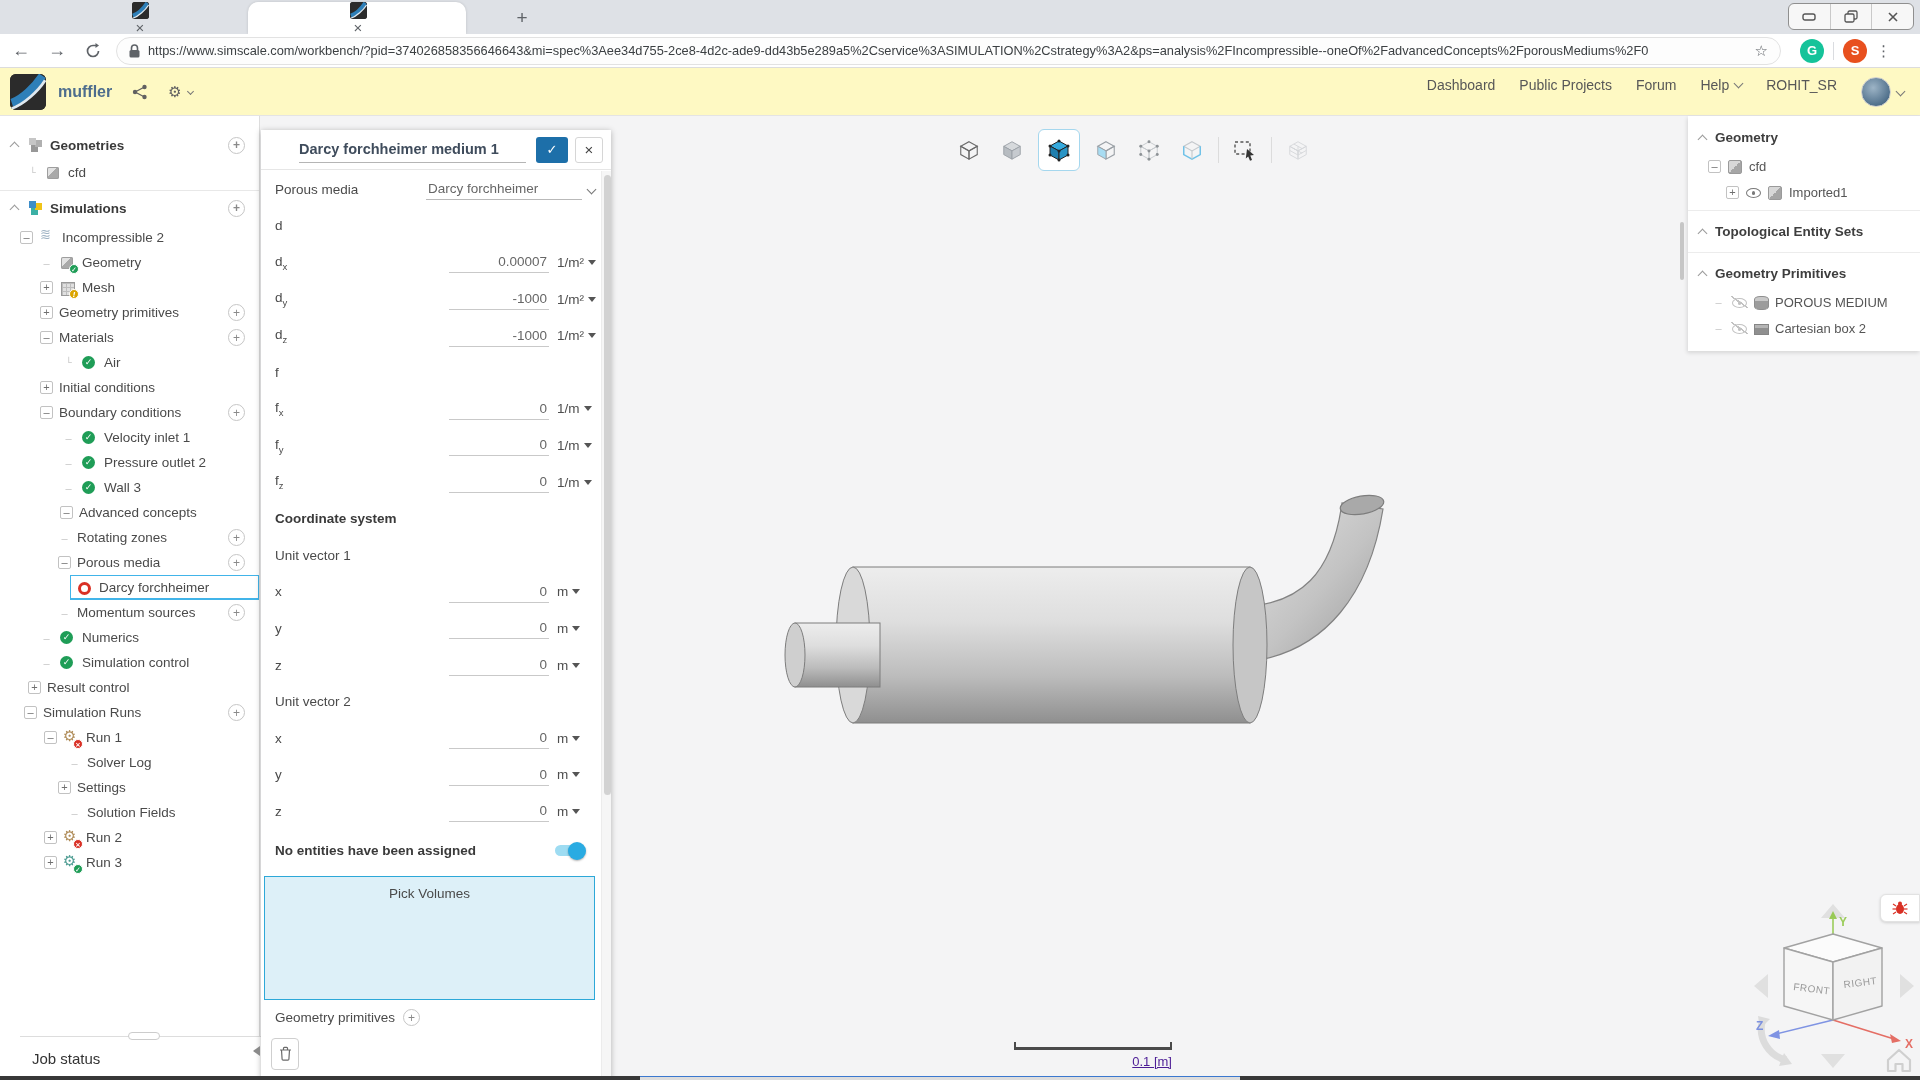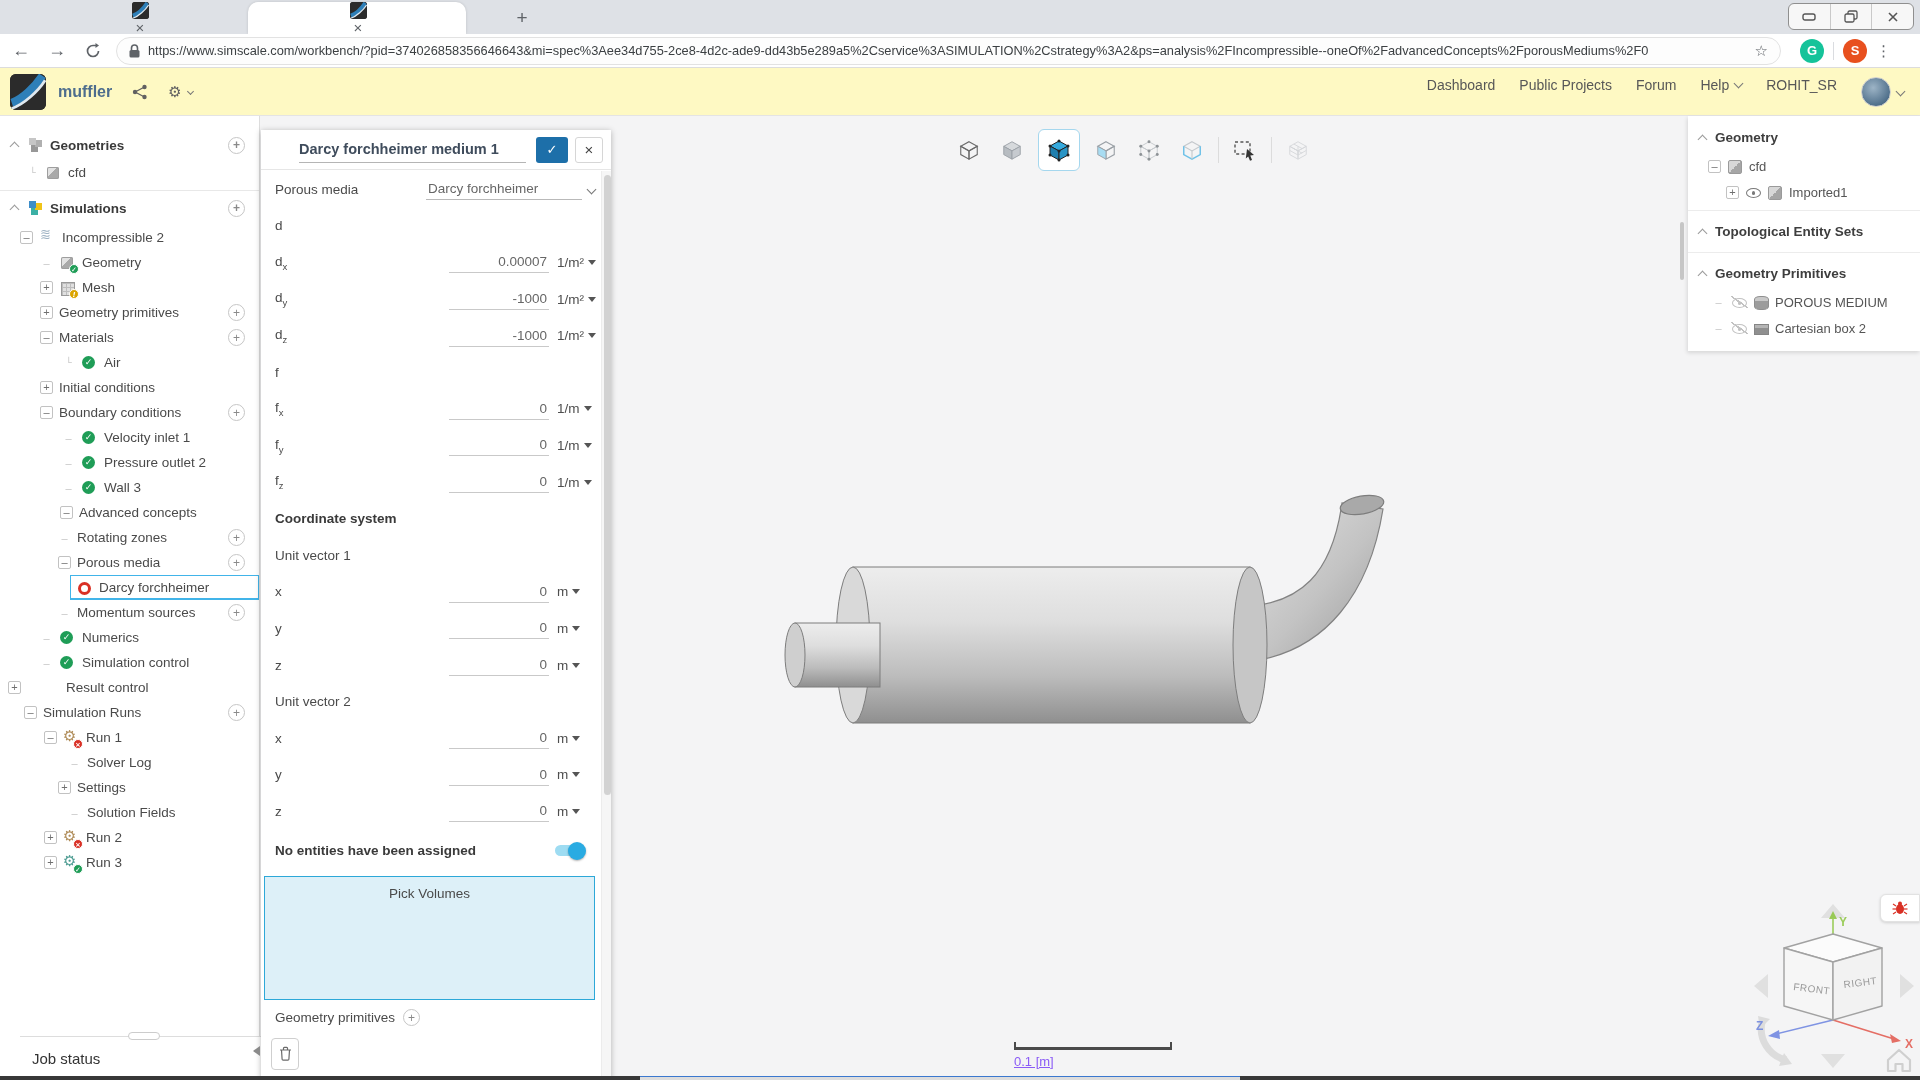--- a/index.html
+++ b/index.html
@@ -125,21 +125,21 @@
   .eye{width:17px;height:12px;position:relative;margin-right:5px;flex:none;}
   .eye::before{content:"";position:absolute;left:1px;top:1.5px;width:13px;height:8px;border:1.3px solid #7a7a7a;border-radius:50%;}
   .eye::after{content:"";position:absolute;left:6.5px;top:5px;width:3.5px;height:3.5px;background:#7a7a7a;border-radius:50%;}
   .eye-off::before{border-color:#c2c2c2;}
   .eye-off::after{background:#c2c2c2;}
   .eye-off{background:linear-gradient(to top right,transparent 46%,#c2c2c2 46% 54%,transparent 54%);}
   .rscroll{position:absolute;right:236px;top:222px;width:4px;height:58px;background:#c6c6c6;border-radius:2px;}
 
   
   .scalebar{position:absolute;left:1014px;top:1042px;width:158px;height:8px;border-left:2px solid #4a4a4a;border-right:2px solid #4a4a4a;border-bottom:3px solid #4a4a4a;}
-  .scalelabel{position:absolute;left:1014px;top:1054px;width:158px;text-align:left;font-size:13px;color:#8b5cf6;text-decoration:underline;}
+  .scalelabel{position:absolute;left:1014px;top:1054px;width:158px;text-align:right;font-size:13px;color:#4c1d95;text-decoration:underline;}
   .navcube{position:absolute;left:1748px;top:898px;}
   .bugcard{position:absolute;right:0;top:894px;width:40px;height:28px;background:#fff;border:1px solid #e2e2e2;border-radius:6px 0 0 6px;box-shadow:0 1px 3px rgba(0,0,0,.15);display:flex;align-items:center;justify-content:center;}
   .taskbar{position:absolute;left:0;bottom:0;width:100%;height:4px;background:#383838;}
   .tb-light{position:absolute;left:640px;width:600px;top:0;height:4px;background:#ddd;border-top:1px solid #3b78cf;}
 </style>
 </head>
 <body>
 
 <div class="tabbar">
 
@@ -509,21 +509,21 @@
 
       </div>
 
       <div class="titem" style="padding-left: 40px;">
         <span class="exp exp-dash"></span>
         <span class="ic ic-check"></span>
         <span class="lbl">Simulation control</span>
 
       </div>
 
-      <div class="titem" style="padding-left: 8px; gap: 39px;">
+      <div class="titem" style="padding-left: 28px;">
         <span class="exp exp-plus"></span>
 
         <span class="lbl">Result control</span>
 
       </div>
 
       <div class="titem" style="padding-left: 24px;">
         <span class="exp exp-minus"></span>
 
         <span class="lbl">Simulation Runs</span>

